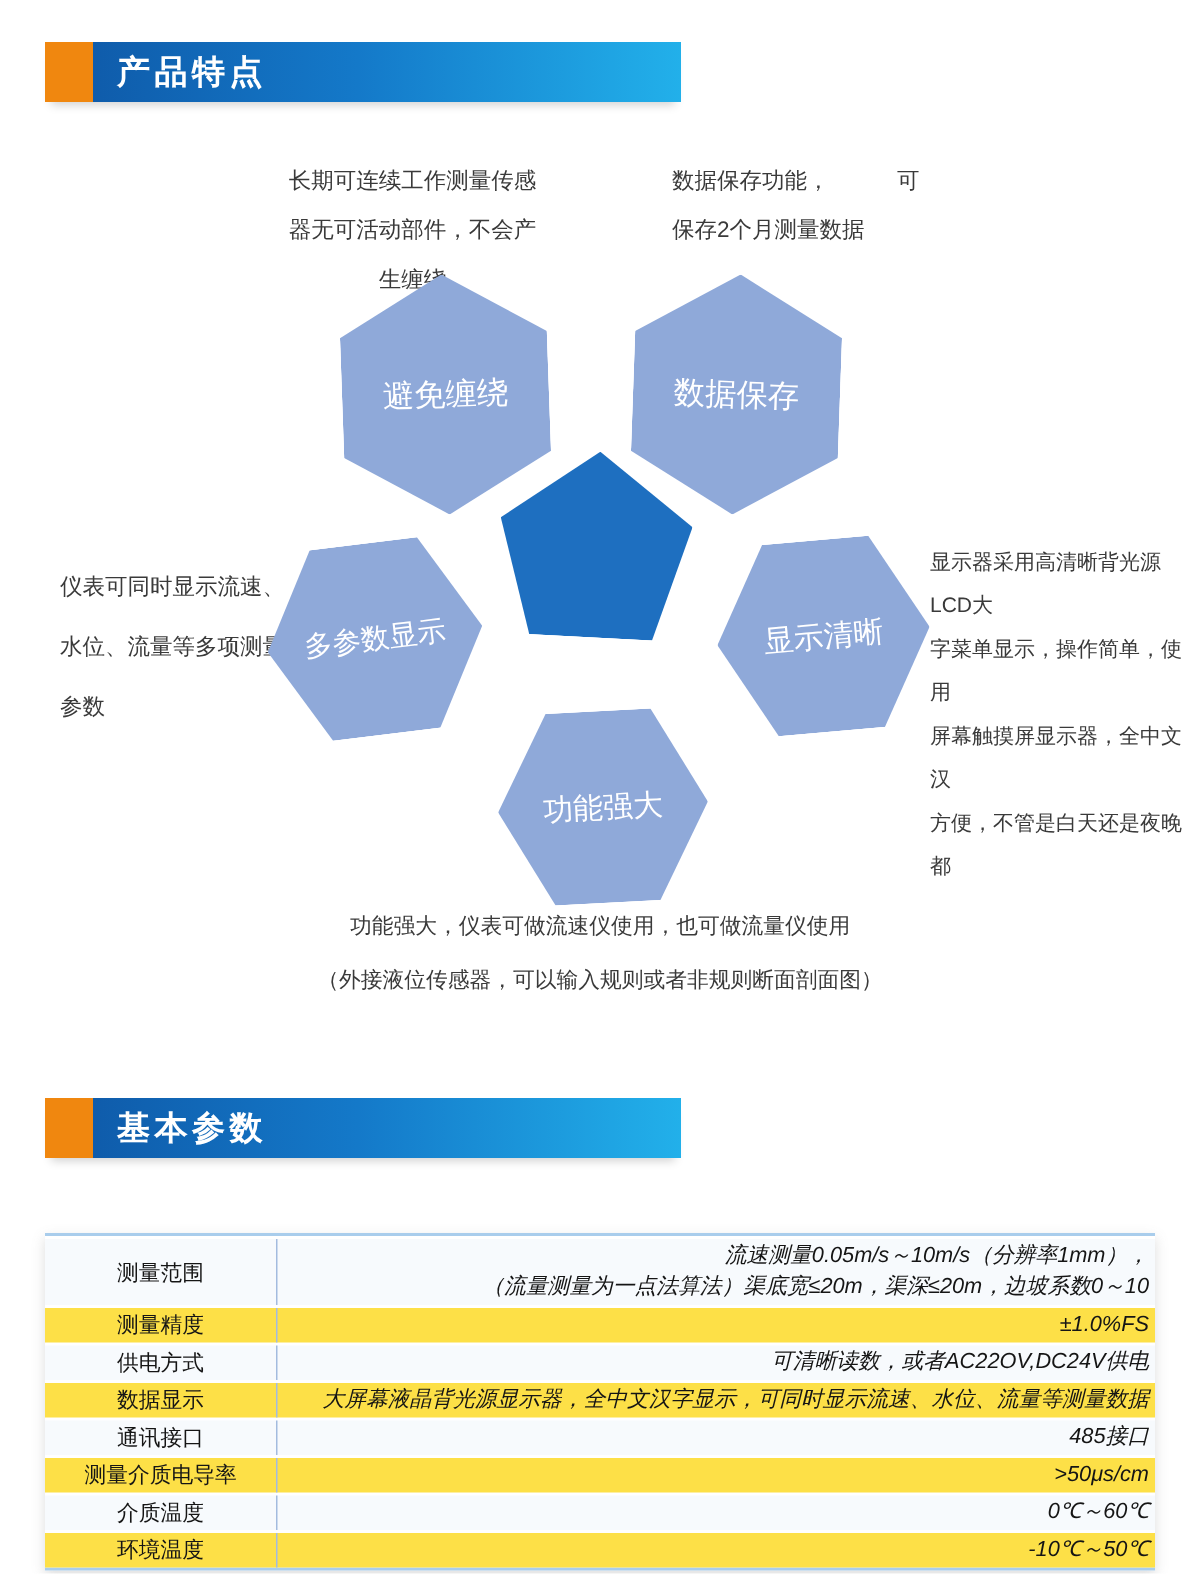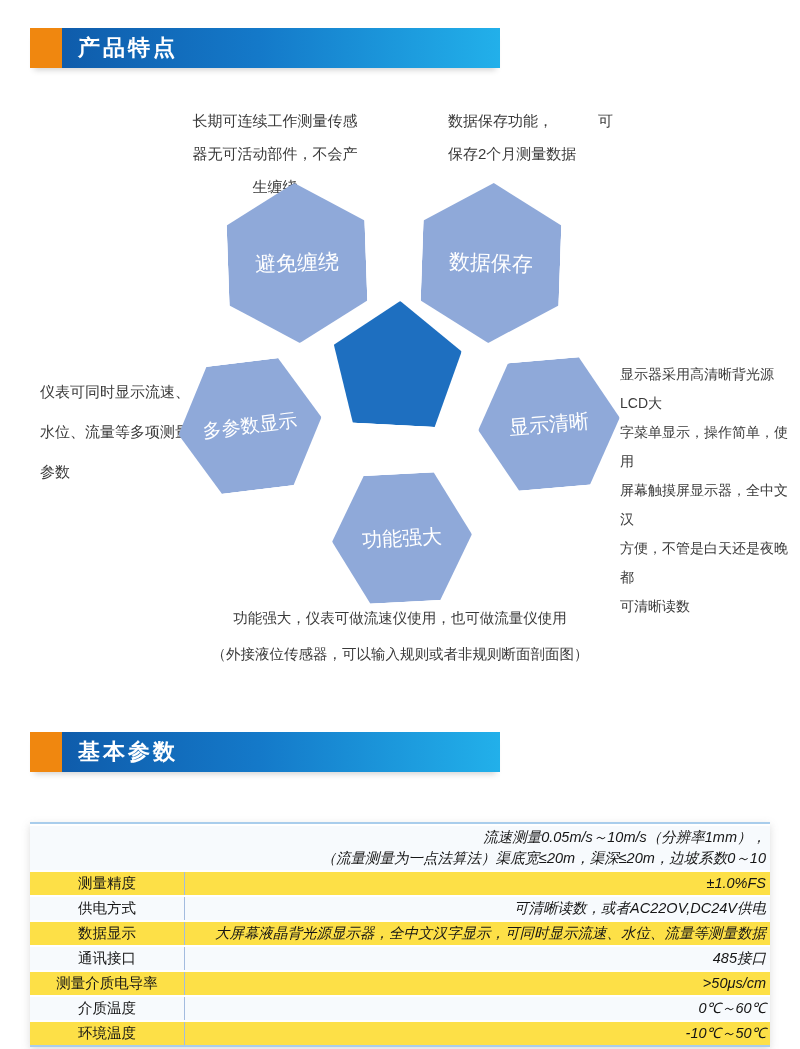--- a/index.html
+++ b/index.html
@@ -7,21 +7,21 @@
   body {
     width:800px; height:1049px;
     position:relative;
     font-family:"Liberation Sans", sans-serif;
     color:#2f2f2f;
     overflow:hidden;
   }
 
   
   .banner {
-    position:absolute; left:30px; width:470px; height:40px;
+    position:absolute; left:30px; width:424px; height:40px;
     display:flex;
     box-shadow:0 6px 6px -4px rgba(0,0,0,0.18);
   }
   .banner .accent { width:32px; height:40px; background:#f0870f; }
   .banner .bar {
     flex:1; height:40px;
     background:linear-gradient(90deg,#0f5cab 0%, #1479c9 45%, #22b0ea 100%);
     color:#ffffff; font-size:22px; font-weight:bold;
     line-height:40px; padding-left:16px; letter-spacing:3px;
   }
@@ -108,21 +108,20 @@
   <div>仪表可同时显示流速、</div>
   <div>水位、流量等多项测量</div>
   <div>参数</div>
 </div>
 
 <div class="note" id="note-display">
   <div>显示器采用高清晰背光源LCD大</div>
   <div>字菜单显示，操作简单，使用</div>
   <div>屏幕触摸屏显示器，全中文汉</div>
   <div>方便，不管是白天还是夜晚都</div>
-  <div>可清晰读数</div>
 </div>
 
 <div class="note" id="note-function">
   <div>功能强大，仪表可做流速仪使用，也可做流量仪使用</div>
   <div>（外接液位传感器，可以输入规则或者非规则断面剖面图）</div>
 </div>
 
 <div class="hex pointy" id="hex-avoid">
   <span>避免缠绕</span>
 </div>
@@ -140,20 +139,21 @@
 </div>
 <div id="pentagon"></div>
 
 <div class="banner" id="banner-params">
   <div class="accent"></div>
   <div class="bar">基本参数</div>
 </div>
 
 <div id="spec-table">
   <div class="trow light tall">
+    <div class="tlabel">测量范围</div>
     <div class="tvalue">
       <div>流速测量0.05m/s～10m/s（分辨率1mm），</div>
       <div>（流量测量为一点法算法）渠底宽≤20m，渠深≤20m，边坡系数0～10</div>
     </div>
   </div>
   <div class="trow blue">
     <div class="tlabel">测量精度</div>
     <div class="tvalue">
       <div>±1.0%FS</div>
     </div>

